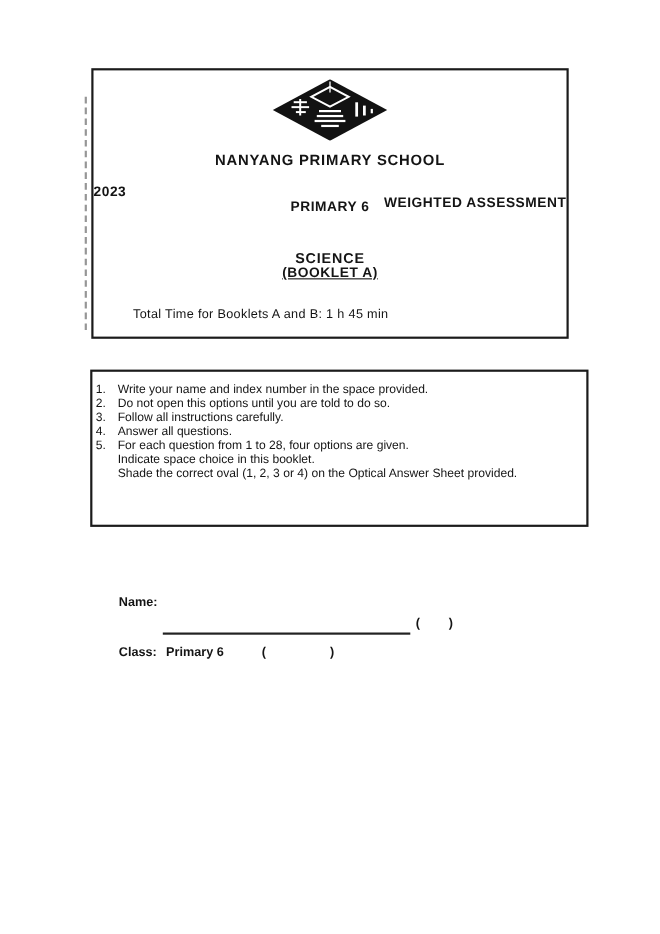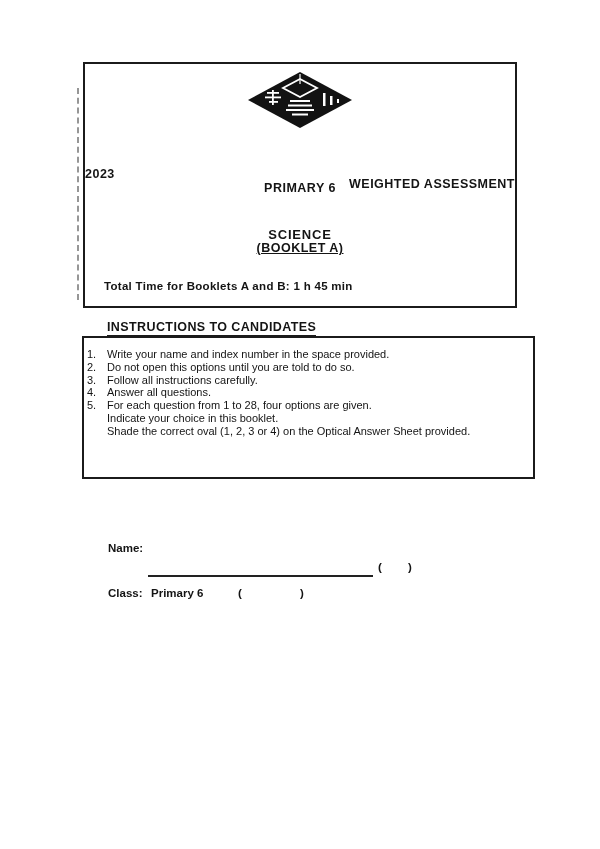--- a/index.html
+++ b/index.html
@@ -27,21 +27,21 @@
   .school-name {
     position: absolute; left: 0; top: 74px; width: 100%;
     text-align: center; font-weight: bold;
     font-size: 13.5px; letter-spacing: 0.7px;
   }
   .h-year        { position: absolute; left: 0; top: 103px; width: 100%; text-align: left; font-weight: bold; font-size: 12.5px; letter-spacing: 0.5px; }
   .h-level       { position: absolute; left: 0; top: 117px; width: 100%; text-align: center; font-weight: bold; font-size: 12.5px; letter-spacing: 0.5px; }
   .h-assessment  { position: absolute; left: 0; top: 113px; width: 100%; text-align: right; font-weight: bold; font-size: 12.5px; letter-spacing: 0.5px; }
   .h-subject     { position: absolute; left: 0; top: 163px; width: 100%; text-align: center; font-weight: bold; font-size: 13px;   letter-spacing: 0.8px; }
   .h-booklet     { position: absolute; left: 0; top: 177px; width: 100%; text-align: center; font-weight: bold; font-size: 12.5px; letter-spacing: 0.5px; text-decoration: underline; }
-  .h-total-time  { position: absolute; left: 19px; top: 216px; font-weight: bold; font-size: 11.5px; letter-spacing: 0.3px; }
+  .h-total-time  { position: absolute; left: 36px; top: 216px; font-weight: normal; font-size: 11.5px; letter-spacing: 0.3px; }
 
   
   .instr-heading {
     position: absolute; left: 107px; top: 320px;
     font-weight: bold; font-size: 12.5px; letter-spacing: 0.4px;
     border-bottom: 2px solid #1b1b1b; padding-bottom: 1px;
   }
   .instr-box {
     position: absolute; left: 82px; top: 336px;
     width: 440px; height: 129px;
@@ -100,29 +100,29 @@
       <rect x="45" y="41.5" width="16" height="2" fill="#ffffff"></rect>
       <rect x="20" y="20" width="12" height="1.8" fill="#ffffff"></rect>
       <rect x="18" y="24.5" width="16" height="1.8" fill="#ffffff"></rect>
       <rect x="22" y="29" width="9" height="1.8" fill="#ffffff"></rect>
       <rect x="25" y="18" width="1.8" height="15" fill="#ffffff"></rect>
       <rect x="76" y="21" width="2.5" height="13" fill="#ffffff"></rect>
       <rect x="83" y="24" width="2.5" height="9" fill="#ffffff"></rect>
       <rect x="90" y="27" width="2" height="4" fill="#ffffff"></rect>
     </svg>
 
+    <div class="school-name">NANYANG PRIMARY SCHOOL</div>
     <div class="h-year">2023</div>
     <div class="h-level">PRIMARY 6</div>
     <div class="h-assessment">WEIGHTED ASSESSMENT</div>
     <div class="h-subject">SCIENCE</div>
     <div class="h-booklet">(BOOKLET A)</div>
     <div class="h-total-time">Total Time for Booklets A and B: 1 h 45 min</div>
   </div>
 
-  <div class="instr-heading">INSTRUCTIONS TO CANDIDATES</div>
 
   <div class="instr-box">
     <div class="instr-row">
       <span class="instr-num">1.</span>
       <span class="instr-text">Write your name and index number in the space provided.</span>
     </div>
     <div class="instr-row">
       <span class="instr-num">2.</span>
       <span class="instr-text">Do not open this options until you are told to do so.</span>
     </div>
@@ -133,21 +133,21 @@
     <div class="instr-row">
       <span class="instr-num">4.</span>
       <span class="instr-text">Answer all questions.</span>
     </div>
     <div class="instr-row">
       <span class="instr-num">5.</span>
       <span class="instr-text">For each question from 1 to 28, four options are given.</span>
     </div>
     <div class="instr-row">
       <span class="instr-num"></span>
-      <span class="instr-text">Indicate your choice in this booklet.</span>
+      <span class="instr-text">Indicate space choice in this booklet.</span>
     </div>
     <div class="instr-row">
       <span class="instr-num"></span>
       <span class="instr-text">Shade the correct oval (1, 2, 3 or 4) on the Optical Answer Sheet provided.</span>
     </div>
   </div>
 
   <span class="name-label">Name:</span>
   <span class="name-line"></span>
   <span class="name-open">(</span>

